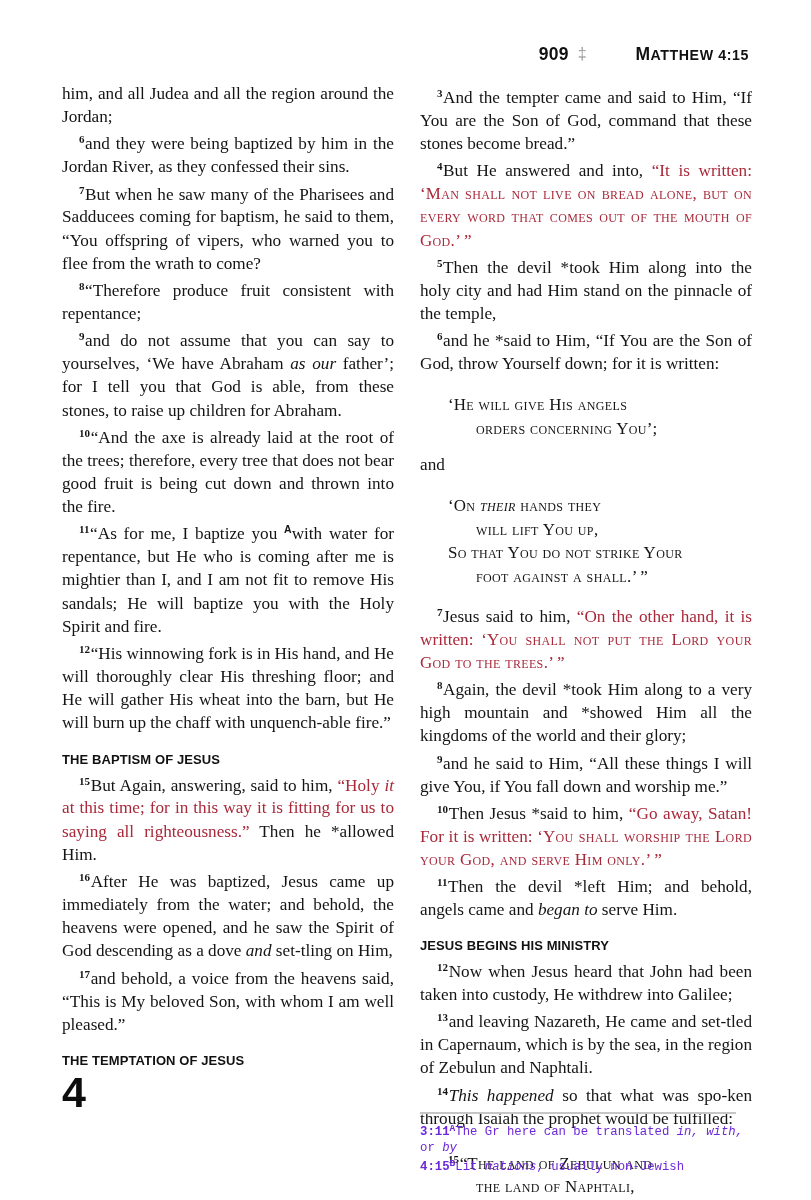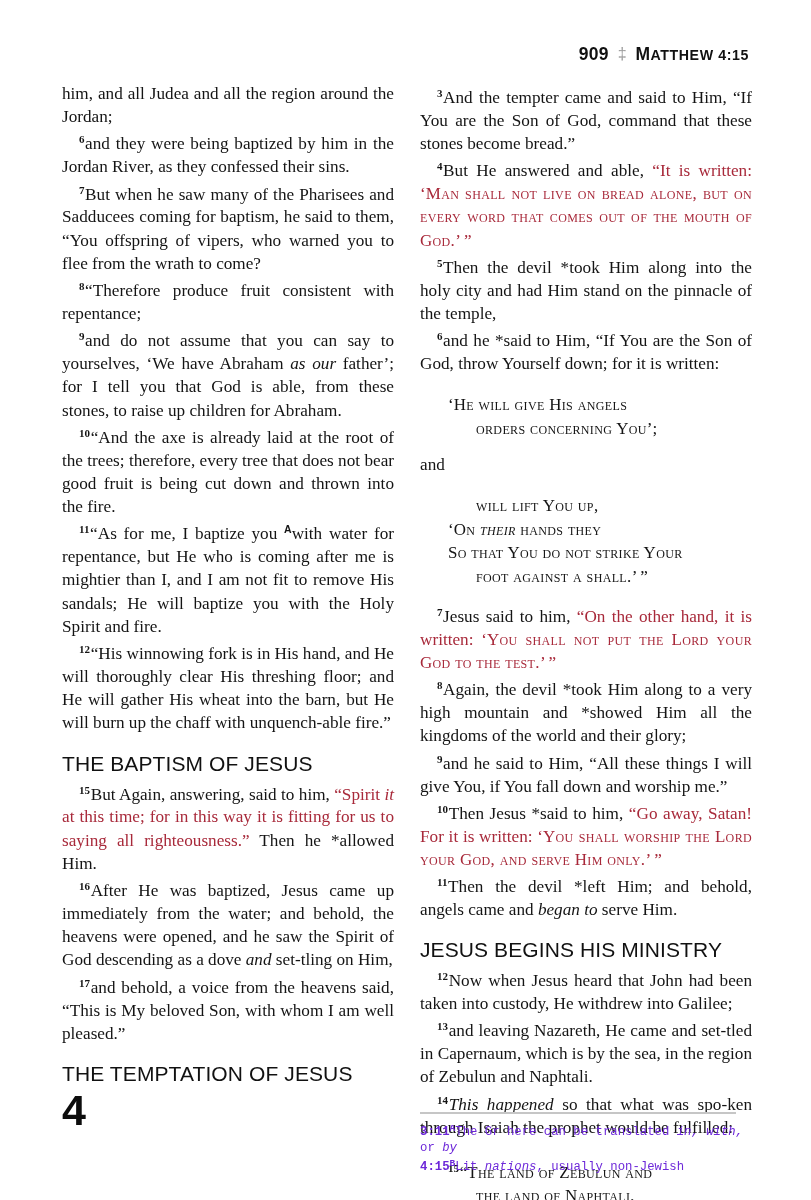--- a/index.html
+++ b/index.html
@@ -42,20 +42,21 @@
     font-size: 16px;
     color: #9b9b9b;
     font-weight: normal;
     position: relative;
     top: -1px;
   }
   .rh-reference {
     font-size: 17.5px;
     color: #111;
     letter-spacing: 0.3px;
+    margin-left: 40px;
   }
   .rh-reference .sc {
     font-size: 14.2px;
     letter-spacing: 0.6px;
   }
 
   
   .columns {
     position: absolute;
     top: 82px;
@@ -104,22 +105,22 @@
   
   .sc {
     font-variant: small-caps;
     font-size: 0.985em;
     letter-spacing: 0.35px;
   }
 
   
   h2.section {
     font-family: "Liberation Sans", "DejaVu Sans", sans-serif;
-    font-weight: normal;
-    font-size: 21px;
+    font-weight: bold;
+    font-size: 13px;
     letter-spacing: 0.1px;
     margin: 17px 0 3px 0;
     color: #111;
     text-transform: uppercase;
   }
 
   
   .poetry {
     margin: 18px 0 13px 0;
     font-size: 17.2px;
@@ -216,61 +217,61 @@
       <p class="v"><span class="vn">10</span><span>“And the axe is already laid at the root of the trees; therefore, every tree that does not bear good fruit is being cut down and thrown into the fire.</span></p>
 
       <p class="v"><span class="vn">11</span><span>“As for me, I baptize you </span><span class="fnm">A</span><span>with water for repentance, but He who is coming after me is mightier than I, and I am not fit to remove His sandals; He will baptize you with the Holy Spirit and fire.</span></p>
 
       <p class="v"><span class="vn">12</span><span>“His winnowing fork is in His hand, and He will thoroughly clear His threshing floor; and He will gather His wheat into the barn, but He will burn up the chaff with unquench-able fire.”</span></p>
 
       <h2 class="section">THE BAPTISM OF JESUS</h2>
 
 
 
-      <p class="v"><span class="vn">15</span><span>But Again, answering, said to him, </span><span class="red">“Spirit </span><span class="red ital">it</span><span class="red"> at this time; for in this way it is fitting for us to saying all righteousness.”</span><span> Then he *allowed Him.</span></p>
+      <p class="v"><span class="vn">15</span><span>But Again, answering, said to him, </span><span class="red">“Holy </span><span class="red ital">it</span><span class="red"> at this time; for in this way it is fitting for us to saying all righteousness.”</span><span> Then he *allowed Him.</span></p>
 
       <p class="v"><span class="vn">16</span><span>After He was baptized, Jesus came up immediately from the water; and behold, the heavens were opened, and he saw the Spirit of God descending as a dove </span><span class="ital">and</span><span> set-tling on Him,</span></p>
 
       <p class="v"><span class="vn">17</span><span>and behold, a voice from the heavens said, “This is My beloved Son, with whom I am well pleased.”</span></p>
 
       <h2 class="section">THE TEMPTATION OF JESUS</h2>
 
       <div class="chapter-block">
         <span class="dropcap">4</span>
         <p class="v first"></p>
 
       </div>
 
     </div>
 
     <div class="col col-right">
 
       <p class="v"><span class="vn">3</span><span>And the tempter came and said to Him, “If You are the Son of God, command that these stones become bread.”</span></p>
 
-      <p class="v"><span class="vn">4</span><span>But He answered and able, </span><span class="red">“It is written: ‘</span><span class="red sc">Man shall not live on bread alone, but on every word that comes out of the mouth of God.</span><span class="red">’ ”</span></p>
+      <p class="v"><span class="vn">4</span><span>But He answered and into, </span><span class="red">“It is written: ‘</span><span class="red sc">Man shall not live on bread alone, but on every word that comes out of the mouth of God.</span><span class="red">’ ”</span></p>
 
       <p class="v"><span class="vn">5</span><span>Then the devil *took Him along into the holy city and had Him stand on the pinnacle of the temple,</span></p>
 
       <p class="v"><span class="vn">6</span><span>and he *said to Him, “If You are the Son of God, throw Yourself down; for it is written:</span></p>
 
       <div class="poetry">
         <div class="pl"><span>‘</span><span class="sc">He will give His angels</span></div>
         <div class="pl ind"><span class="sc">orders concerning You</span><span>’;</span></div>
       </div>
 
       <p class="plain-and">and</p>
 
       <div class="poetry">
+        <div class="pl"><span>‘</span><span class="sc">On </span><span class="sc ital">their</span><span class="sc"> hands they</span></div>
         <div class="pl ind"><span class="sc">will lift You up,</span></div>
-        <div class="pl"><span>‘</span><span class="sc">On </span><span class="sc ital">their</span><span class="sc"> hands they</span></div>
         <div class="pl"><span class="sc">So that You do not strike Your</span></div>
         <div class="pl ind"><span class="sc">foot against a shall.</span><span>’ ”</span></div>
       </div>
 
-      <p class="v"><span class="vn">7</span><span>Jesus said to him, </span><span class="red">“On the other hand, it is written: ‘</span><span class="red sc">You shall not put the Lord your God to the test.</span><span class="red">’ ”</span></p>
+      <p class="v"><span class="vn">7</span><span>Jesus said to him, </span><span class="red">“On the other hand, it is written: ‘</span><span class="red sc">You shall not put the Lord your God to the trees.</span><span class="red">’ ”</span></p>
 
       <p class="v"><span class="vn">8</span><span>Again, the devil *took Him along to a very high mountain and *showed Him all the kingdoms of the world and their glory;</span></p>
 
       <p class="v"><span class="vn">9</span><span>and he said to Him, “All these things I will give You, if You fall down and worship me.”</span></p>
 
       <p class="v"><span class="vn">10</span><span>Then Jesus *said to him, </span><span class="red">“Go away, Satan! For it is written: ‘</span><span class="red sc">You shall worship the Lord your God, and serve Him only.</span><span class="red">’ ”</span></p>
 
       <p class="v"><span class="vn">11</span><span>Then the devil *left Him; and behold, angels came and </span><span class="ital">began to</span><span> serve Him.</span></p>
 
       <h2 class="section">JESUS BEGINS HIS MINISTRY</h2>

